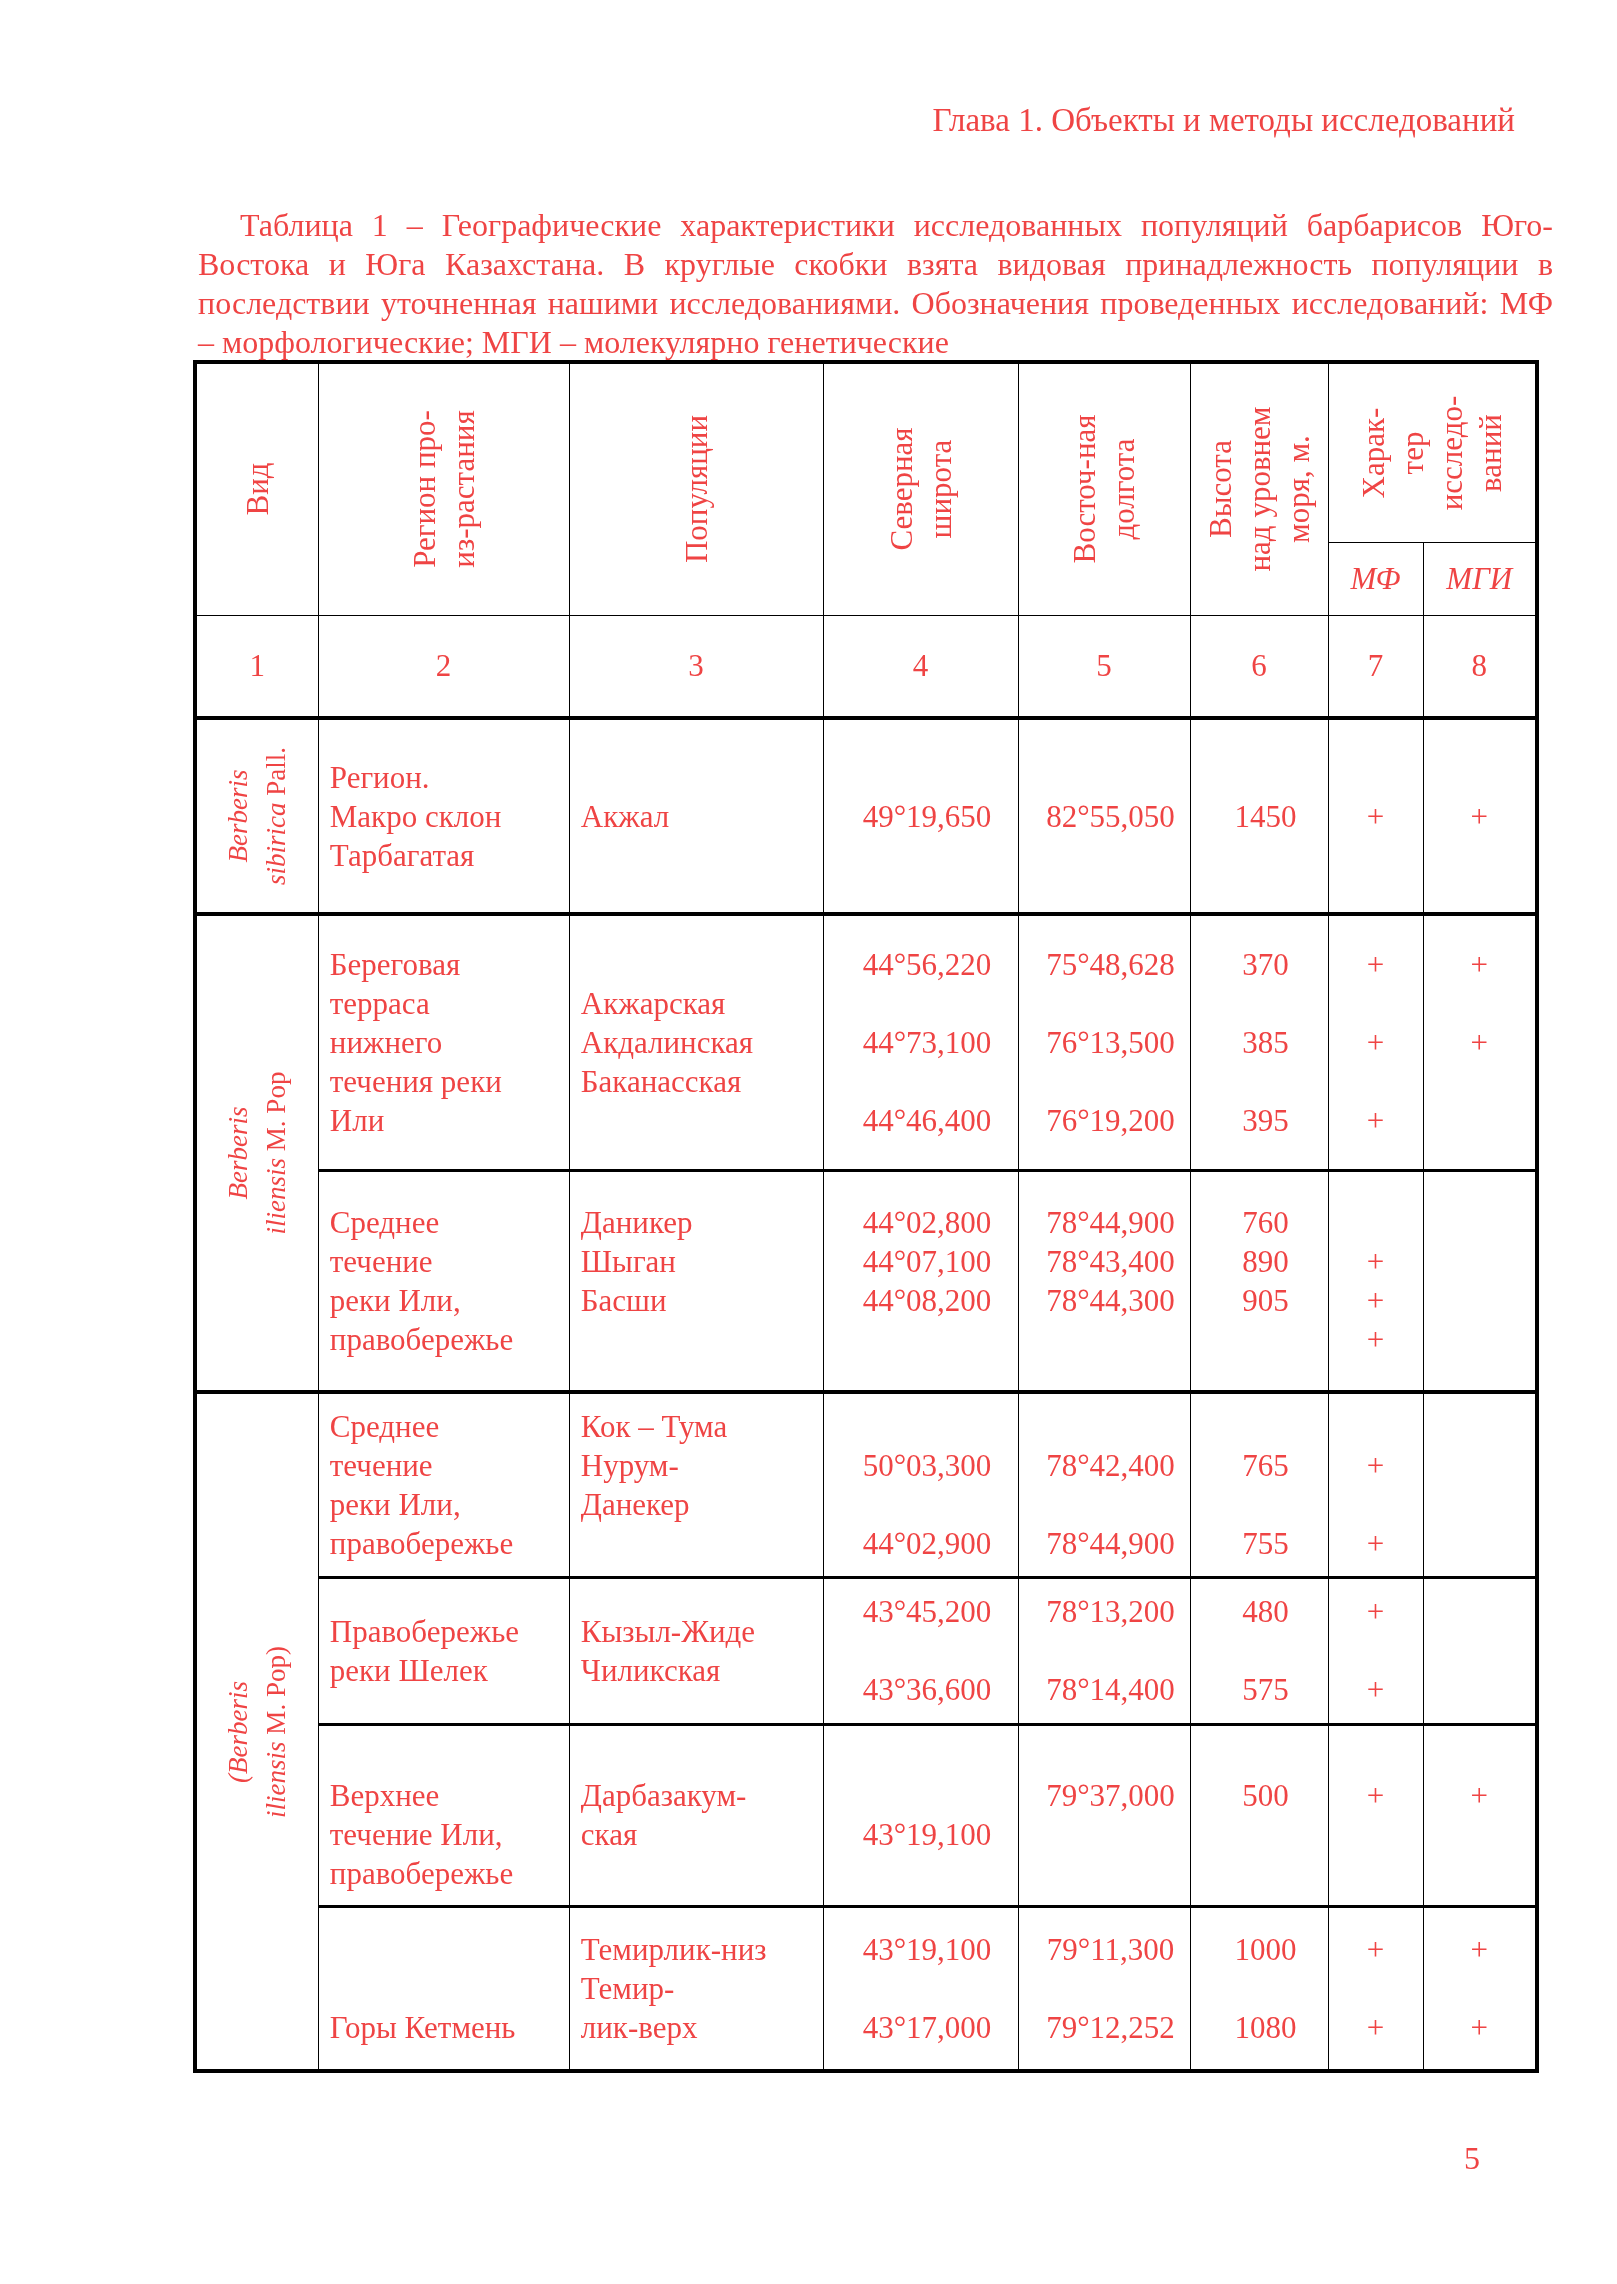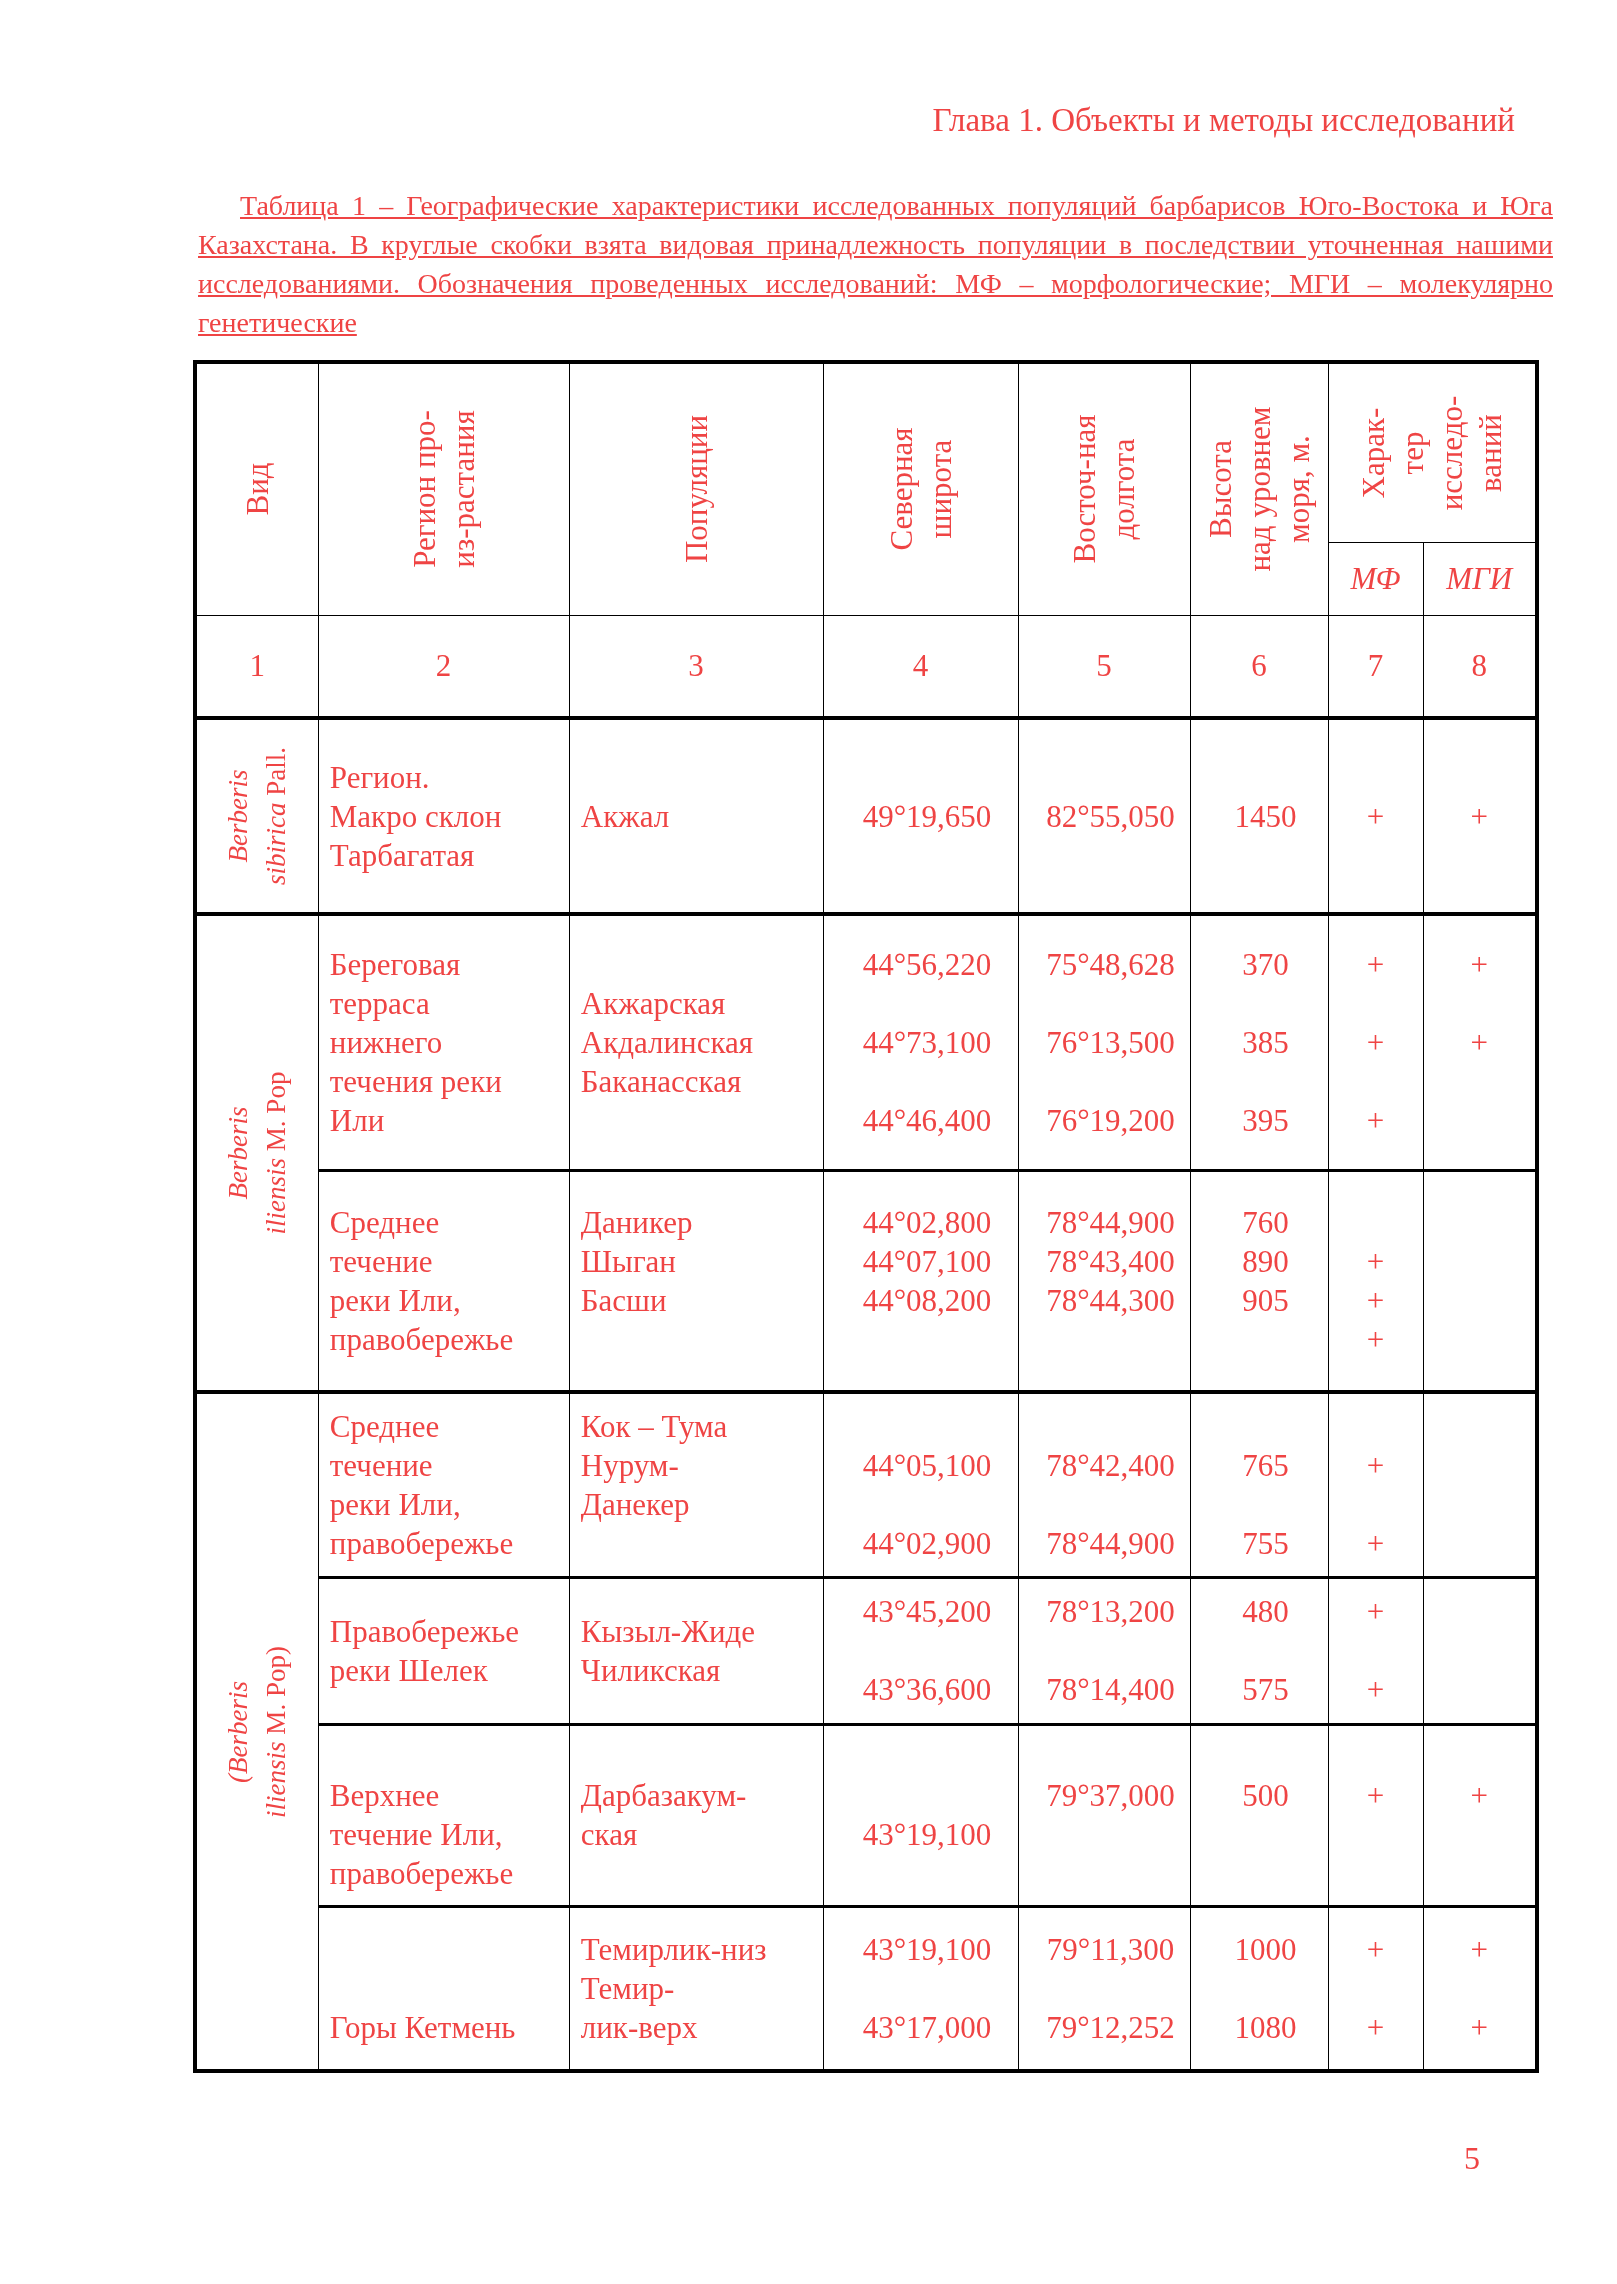--- a/index.html
+++ b/index.html
@@ -4,22 +4,22 @@
 <style>
   html,body { margin:0; padding:0; background:#ffffff; }
   .page {
     position:relative; width:1618px; height:2284px; background:#ffffff;
     font-family:"Liberation Serif","DejaVu Serif",serif; color:#ef4444;
     overflow:hidden;
     margin-left:40px;
   }
   .chapter-header { position:absolute; top:102px; right:143px; font-size:33px; }
   .caption {
-    position:absolute; top:186px; left:158px; width:1355px;
-    font-size:28px; line-height:39px; text-align:justify; text-indent:42px; margin:0;text-decoration:underline;
+    position:absolute; top:206px; left:158px; width:1355px;
+    font-size:32px; line-height:39px; text-align:justify; text-indent:42px; margin:0;
   }
   table.main {
     position:absolute; left:153px; top:360px; width:1343px;
     border-collapse:collapse; table-layout:fixed; border:4px solid #000;
   }
   table.main td, table.main th {
     border:1.6px solid #000; padding:0; font-weight:normal; vertical-align:middle;
     font-size:31px; overflow:hidden;
   }
   tr.h1  { height:180px; }
@@ -330,21 +330,21 @@
             <div class="stack">
               <div class="line">Кок – Тума</div>
               <div class="line">Нурум-</div>
               <div class="line">Данекер</div>
               <div class="line">&nbsp;</div>
             </div>
           </td>
       <td class="av bb-med">
             <div class="stack">
               <div class="line">&nbsp;</div>
-              <div class="line">44°05,100</div>
+              <div class="line">50°03,300</div>
               <div class="line">&nbsp;</div>
               <div class="line">44°02,900</div>
             </div>
           </td>
       <td class="av bb-med">
             <div class="stack">
               <div class="line">&nbsp;</div>
               <div class="line">78°42,400</div>
               <div class="line">&nbsp;</div>
               <div class="line">78°44,900</div>

